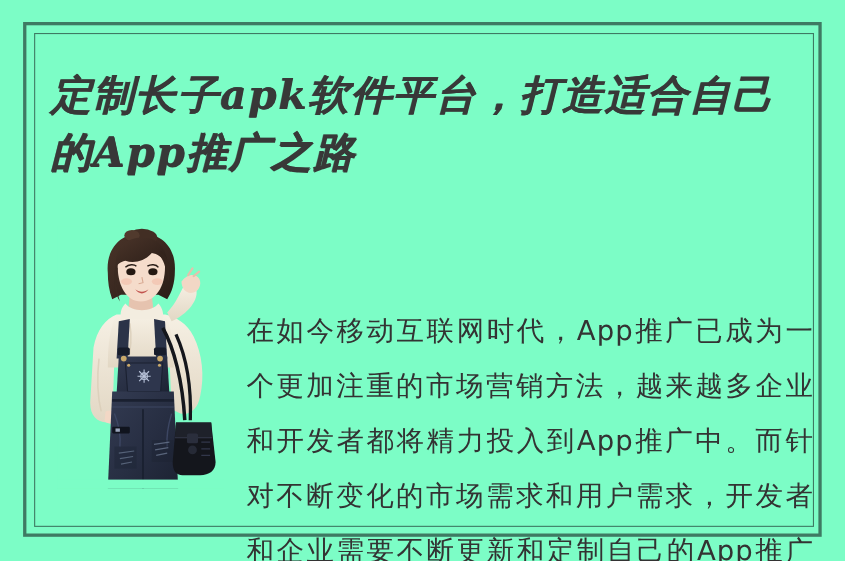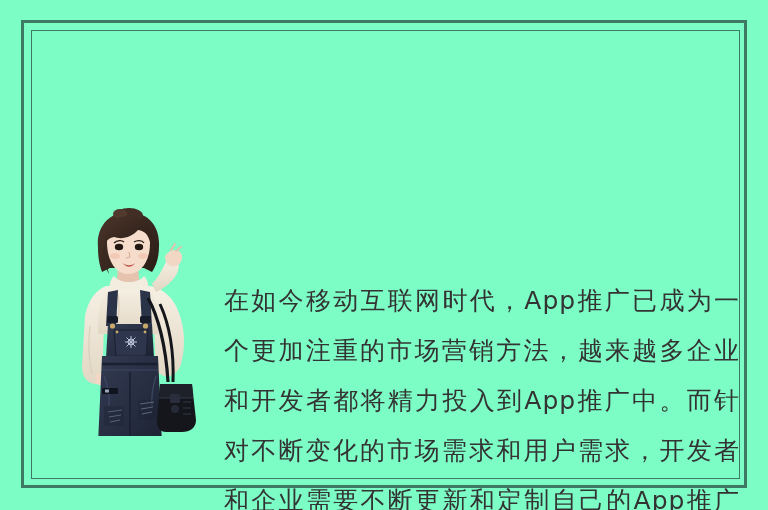--- a/index.html
+++ b/index.html
@@ -94,20 +94,21 @@
   .body-copy p { margin: 0; }
 </style>
 </head>
 <body>
 
 <div class="poster">
 
   <div class="frame-outer"></div>
   <div class="frame-inner"></div>
 
+  <div class="title">定制长子apk软件平台，打造适合自己的App推广之路</div>
 
   <div class="figure-wrap">
     <svg class="figure-svg" viewBox="0 0 152 238" xmlns="http://www.w3.org/2000/svg">
       <defs>
         <linearGradient id="blouseG" x1="0" y1="0" x2="0" y2="1">
           <stop offset="0%" stop-color="#F6F0E4"></stop>
           <stop offset="100%" stop-color="#E2D7C4"></stop>
         </linearGradient>
         <linearGradient id="denimG" x1="0" y1="0" x2="1" y2="1">
           <stop offset="0%" stop-color="#333B52"></stop>

